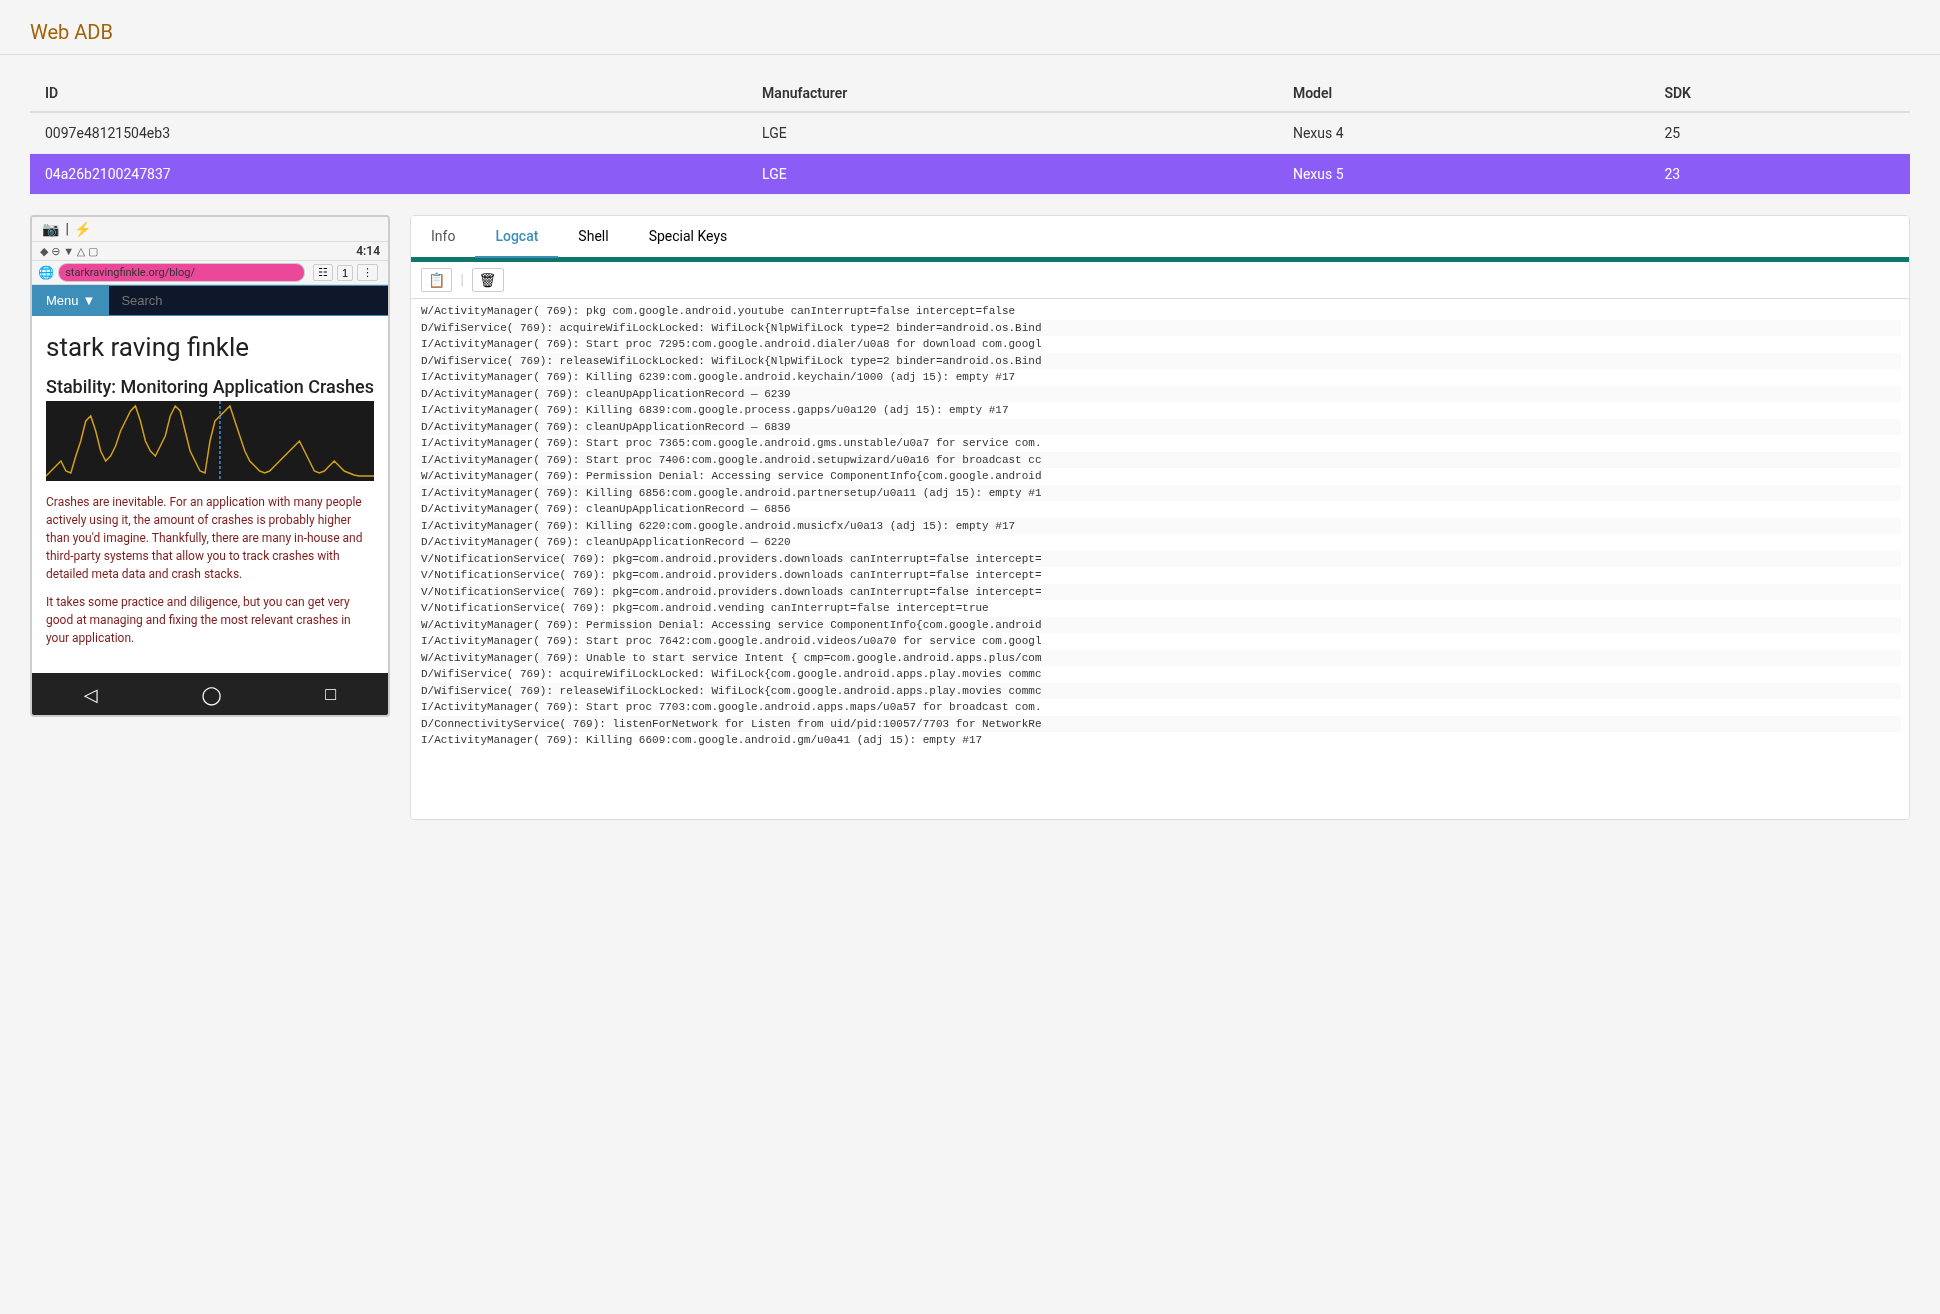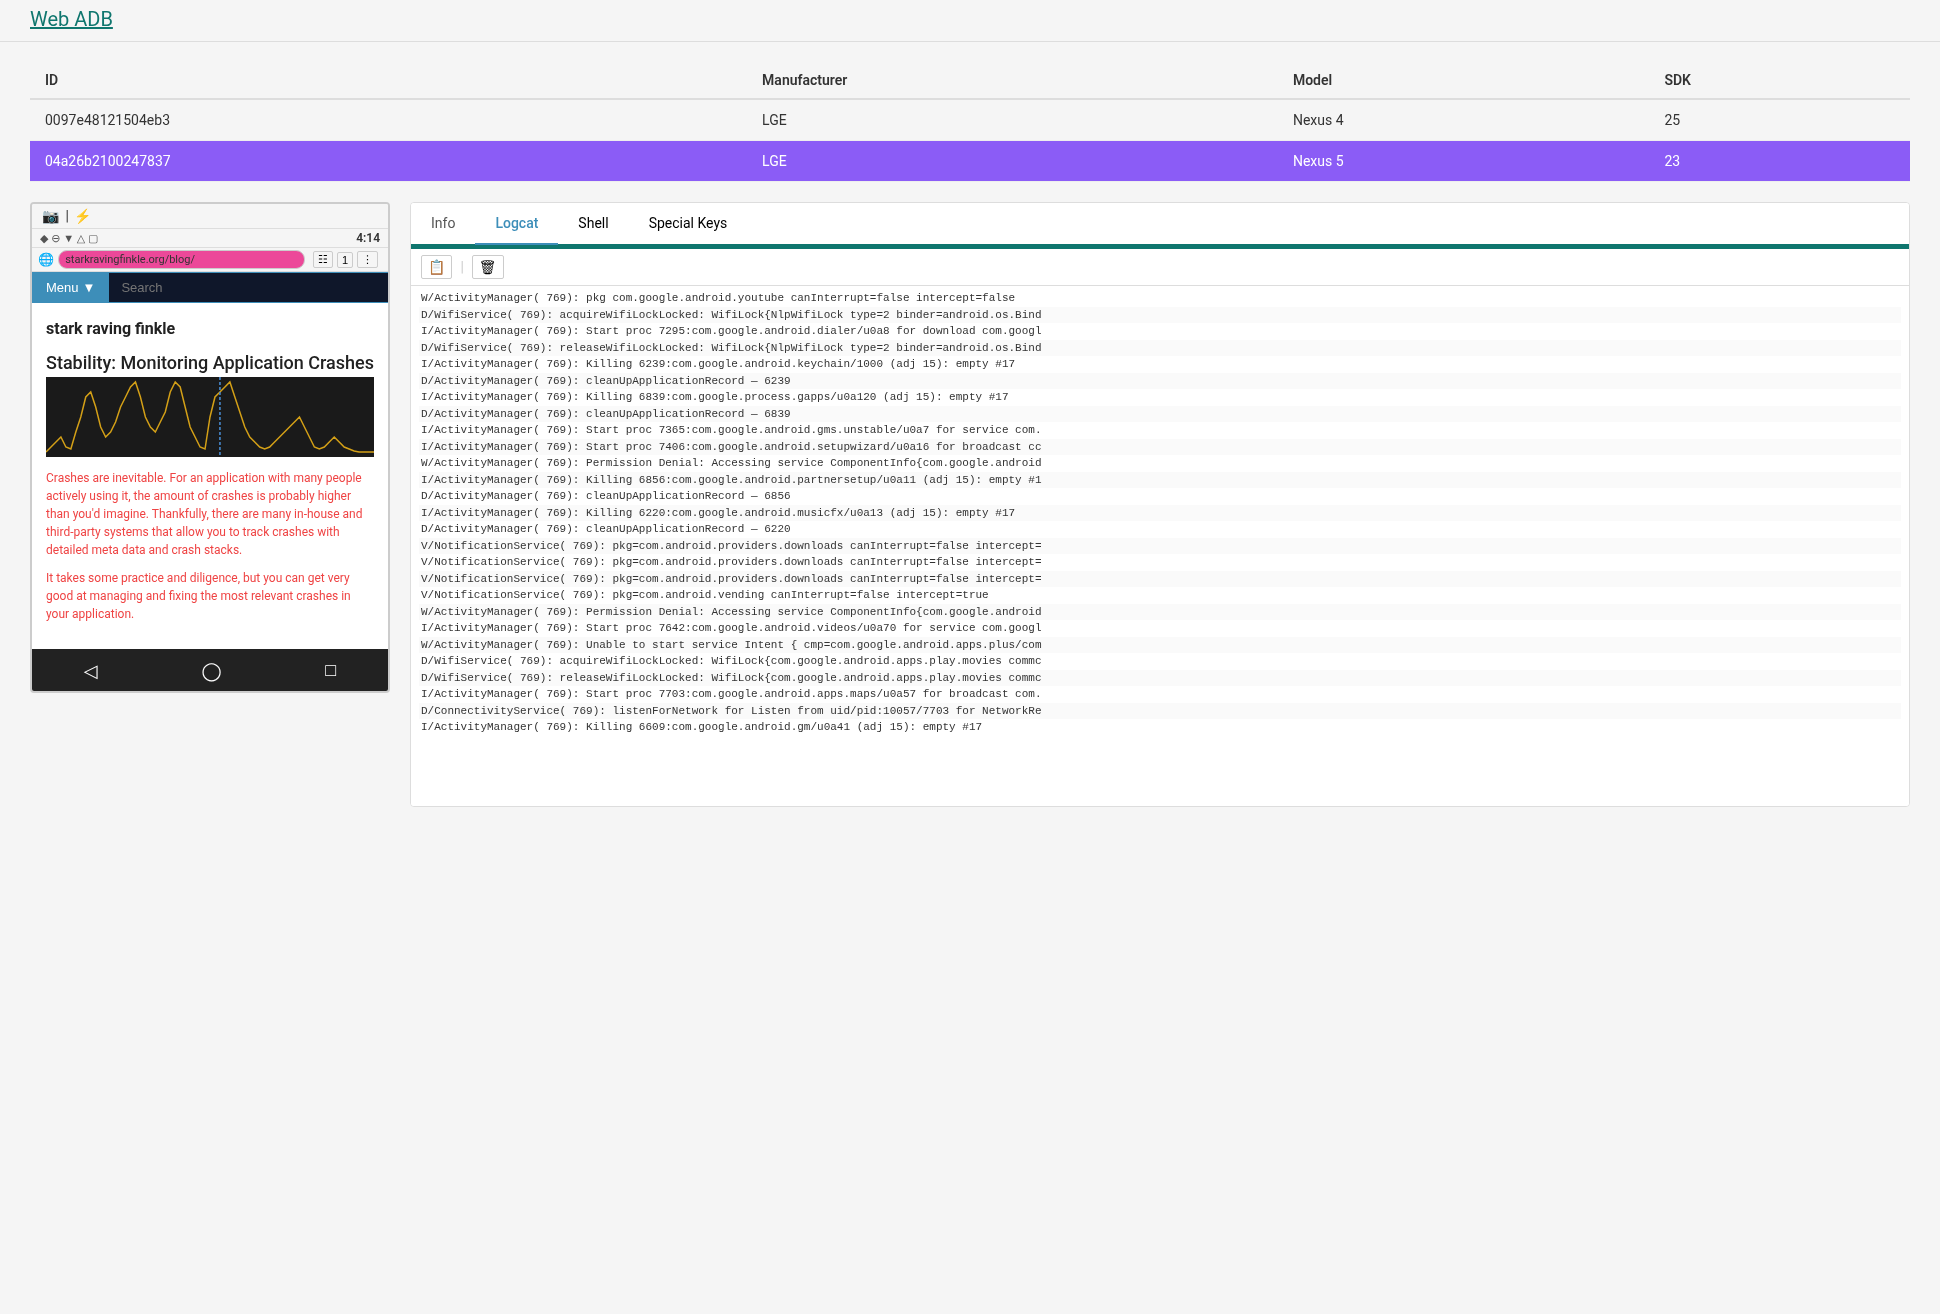--- a/index.html
+++ b/index.html
@@ -5,23 +5,22 @@
     * { box-sizing: border-box; margin: 0; padding: 0; }
     body {
       font-family: -apple-system, BlinkMacSystemFont, 'Segoe UI', Roboto, Arial, sans-serif;
       background: #f5f5f5;
       color: #333;
       font-size: 14px;
     }
     .app-title {
       font-size: 20px;
       font-weight: 400;
-      color: #0f766e;
-      padding: 7px 30px 10px;
-      text-decoration: underline;
+      color: #a16207;
+      padding: 20px 30px 10px;
     }
     .divider {
       height: 1px;
       background: #ddd;
       margin: 0 0 20px;
     }
     .main-content {
       padding: 0 30px 30px;
     }
     
@@ -135,42 +134,42 @@
       border: none;
       padding: 7px 12px;
       font-size: 13px;
       color: #999;
     }
     .phone-content {
       padding: 16px 14px;
       background: #fff;
     }
     .phone-site-title {
-      font-size: 16px;
-      font-weight: 700;
+      font-size: 26px;
+      font-weight: 400;
       color: #222;
       margin-bottom: 14px;
     }
     .phone-article-title {
       font-size: 18px;
       font-weight: 500;
       color: #222;
       margin-bottom: 4px;
     }
     .phone-chart {
       width: 100%;
       height: 80px;
       background: #1a1a1a;
       margin-bottom: 12px;
       position: relative;
       overflow: hidden;
     }
     .phone-text {
       font-size: 12px;
-      color: #ef4444;
+      color: #7f1d1d;
       line-height: 1.5;
       margin-bottom: 10px;
     }
     .phone-bottom-nav {
       background: #222;
       display: flex;
       justify-content: space-around;
       align-items: center;
       padding: 10px 0;
     }

